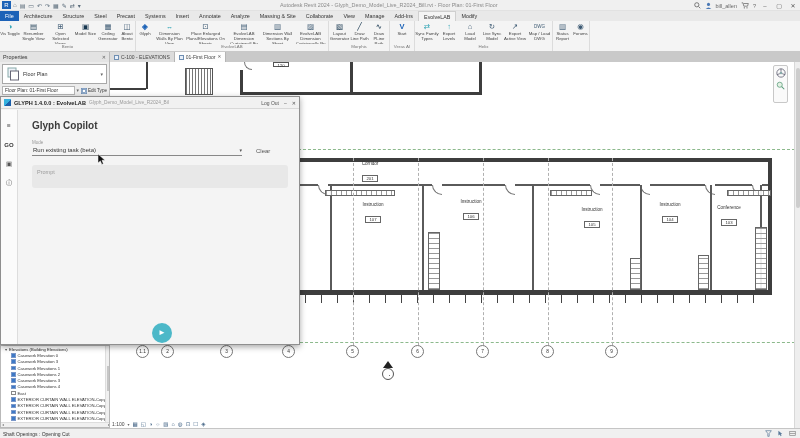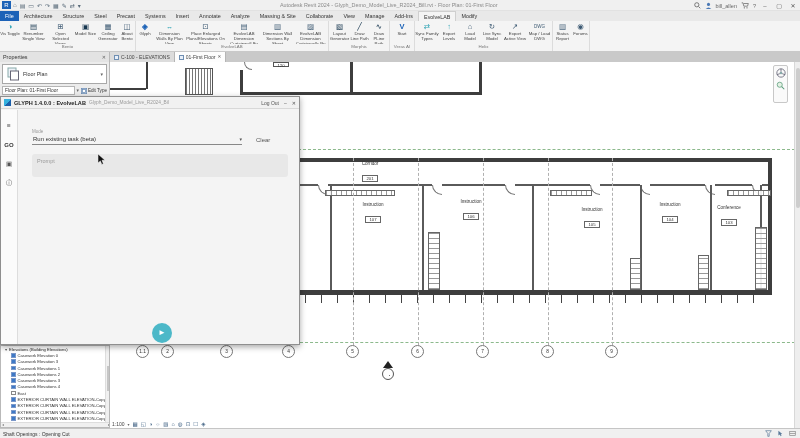--- a/index.html
+++ b/index.html
@@ -545,20 +545,21 @@
         </div>
       </div>
       <div class="g-body">
         <div class="g-rail">
           <span class="ritem">≡</span>
           <span class="ritem go">GO</span>
           <span class="ritem">▣</span>
           <span class="ritem">ⓘ</span>
         </div>
         <div class="g-content">
+          <div class="g-h1">Glyph Copilot</div>
           <div class="g-mode-label">Mode</div>
           <div class="g-selectrow">
             <div class="g-select">
               <span>Run existing task (beta)</span>
               <span class="g-caret">▾</span>
             </div>
             <span class="g-clear">Clear</span>
           </div>
           <div class="g-prompt">Prompt</div>
           <div class="g-play">►</div>

